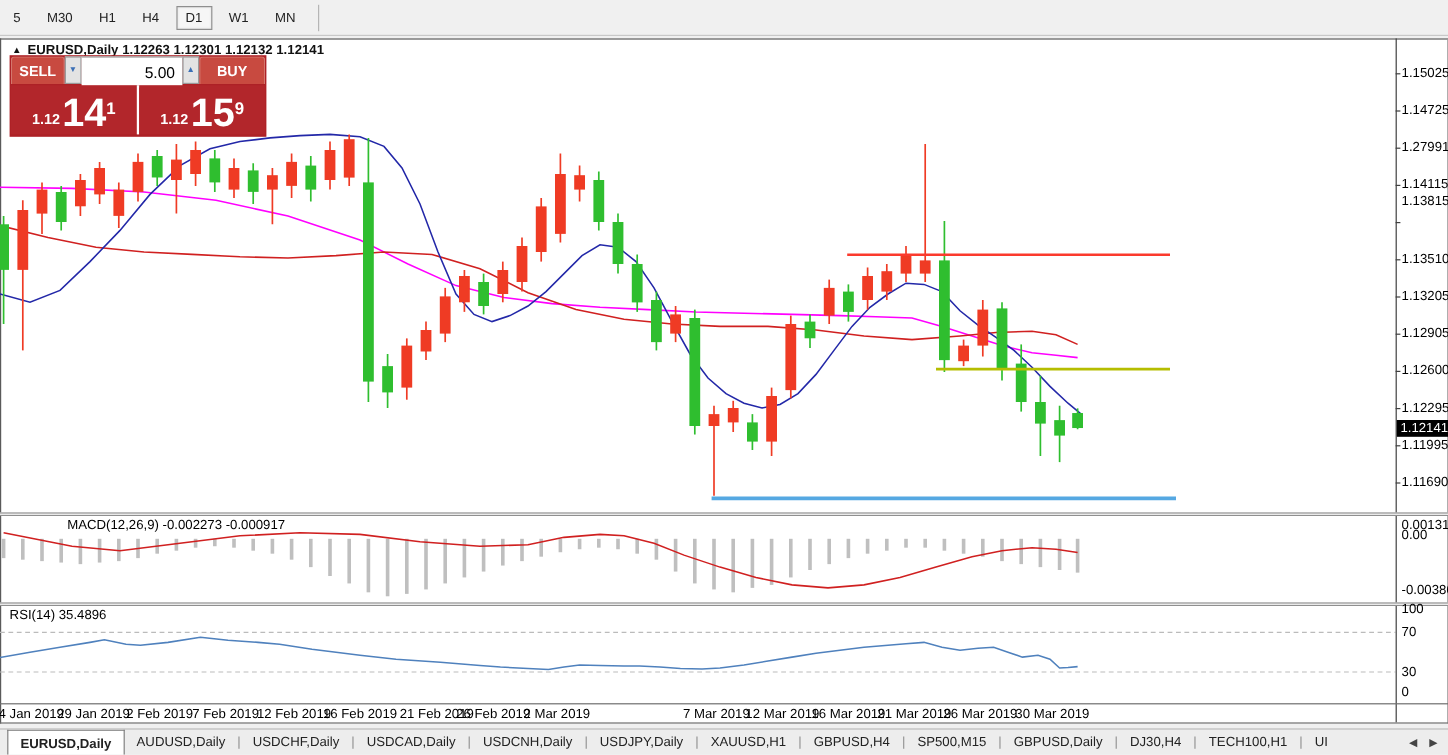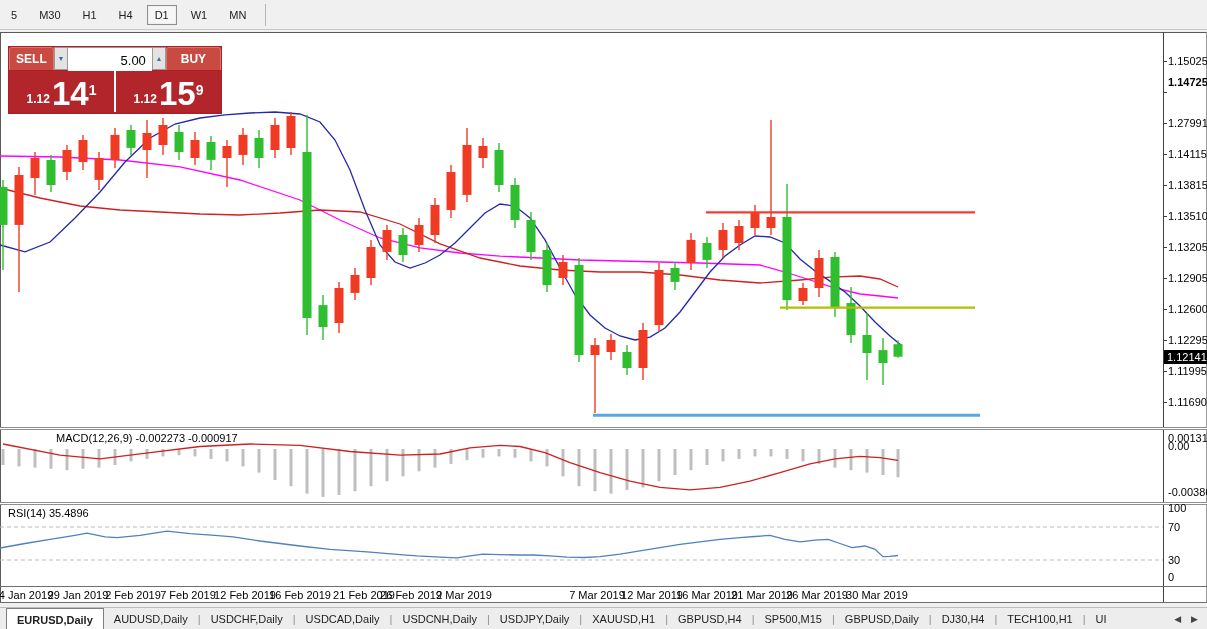--- a/index.html
+++ b/index.html
@@ -257,20 +257,24 @@
   <div class="panel-divider" id="divider-macd-rsi"></div>
   <svg id="rsi-svg" class="chart-svg" style="top:505px;" width="1163" height="81" viewBox="0 0 1163 81">
       <line x1="0" y1="22" x2="1163" y2="22" stroke="#bbbbbb" stroke-width="1" stroke-dasharray="4,3"></line>
       <line x1="0" y1="55" x2="1163" y2="55" stroke="#bbbbbb" stroke-width="1" stroke-dasharray="4,3"></line>
       <polyline fill="none" stroke="#4f81bd" stroke-width="1.3" points="0,43.0 25,38.5 50,34.4 75,30.3 87,28.2 105,31.9 117,32.7 140,30.3 167,26.1 190,28.6 215,30.3 233,31.9 260,36.0 280,38.5 300,41.0 330,44.3 367,46.8 400,49.6 417,50.9 440,52.1 457,52.9 470,50.9 483,49.2 500,49.6 520,50.0 533,50.0 550,50.9 567,52.1 585,52.5 600,51.7 620,49.2 640,45.9 660,42.6 680,39.3 700,36.9 720,34.4 740,32.7 755,31.5 770,30.3 785,34.4 800,36.9 815,35.2 828,34.4 840,38.5 852,42.6 865,41.0 875,44.3 883,51.7 890,51.3 898,50.5"></polyline>
     </svg>
   <div id="rsi-bottom-frame"></div>
   <div id="win-bottom"></div>
   <div id="axis-vline"></div>
 
+  <div id="chart-title">
+    <span class="tri">▲</span><span>EURUSD,Daily</span>
+    <span>1.12263 1.12301 1.12132 1.12141</span>
+  </div>
 
   <div id="trade-panel">
     <div id="tp-top">
       <div id="sell-btn" class="tp-btn">SELL</div>
       <div class="spin-btn">
           <span>▼</span>
         </div>
       <input id="vol-field" value="5.00" style="">
       <div class="spin-btn">
           <span>▲</span>
@@ -290,27 +294,27 @@
       </div>
     </div>
   </div>
 
   <div class="ind-label" style="top:432px;margin-left:48px;">MACD(12,26,9) -0.002273 -0.000917</div>
   <div class="ind-label" style="top:507px;">RSI(14) 35.4896</div>
 
   <div id="y-axis">
       <div class="y-tick" style="top: 55px;">1.15025</div>
       <div class="y-tickmark" style="top: 61px;"></div>
-      <div class="y-tick" style="top: 76px; font-weight: bold;">1.14725</div>
+      <div class="y-tick" style="top: 86px;">1.14725</div>
       <div class="y-tickmark" style="top: 92px;"></div>
       <div class="y-tick" style="top: 117px;">1.27991</div>
       <div class="y-tickmark" style="top: 123px;"></div>
       <div class="y-tick" style="top: 148px;">1.14115</div>
       <div class="y-tickmark" style="top: 154px;"></div>
-      <div class="y-tick" style="top: 179px;">1.13815</div>
+      <div class="y-tick" style="top: 162px;">1.13815</div>
       <div class="y-tickmark" style="top: 185px;"></div>
       <div class="y-tick" style="top: 210px;">1.13510</div>
       <div class="y-tickmark" style="top: 216px;"></div>
       <div class="y-tick" style="top: 241px;">1.13205</div>
       <div class="y-tickmark" style="top: 247px;"></div>
       <div class="y-tick" style="top: 272px;">1.12905</div>
       <div class="y-tickmark" style="top: 278px;"></div>
       <div class="y-tick" style="top: 303px;">1.12600</div>
       <div class="y-tickmark" style="top: 309px;"></div>
       <div class="y-tick" style="top: 334px;">1.12295</div>

